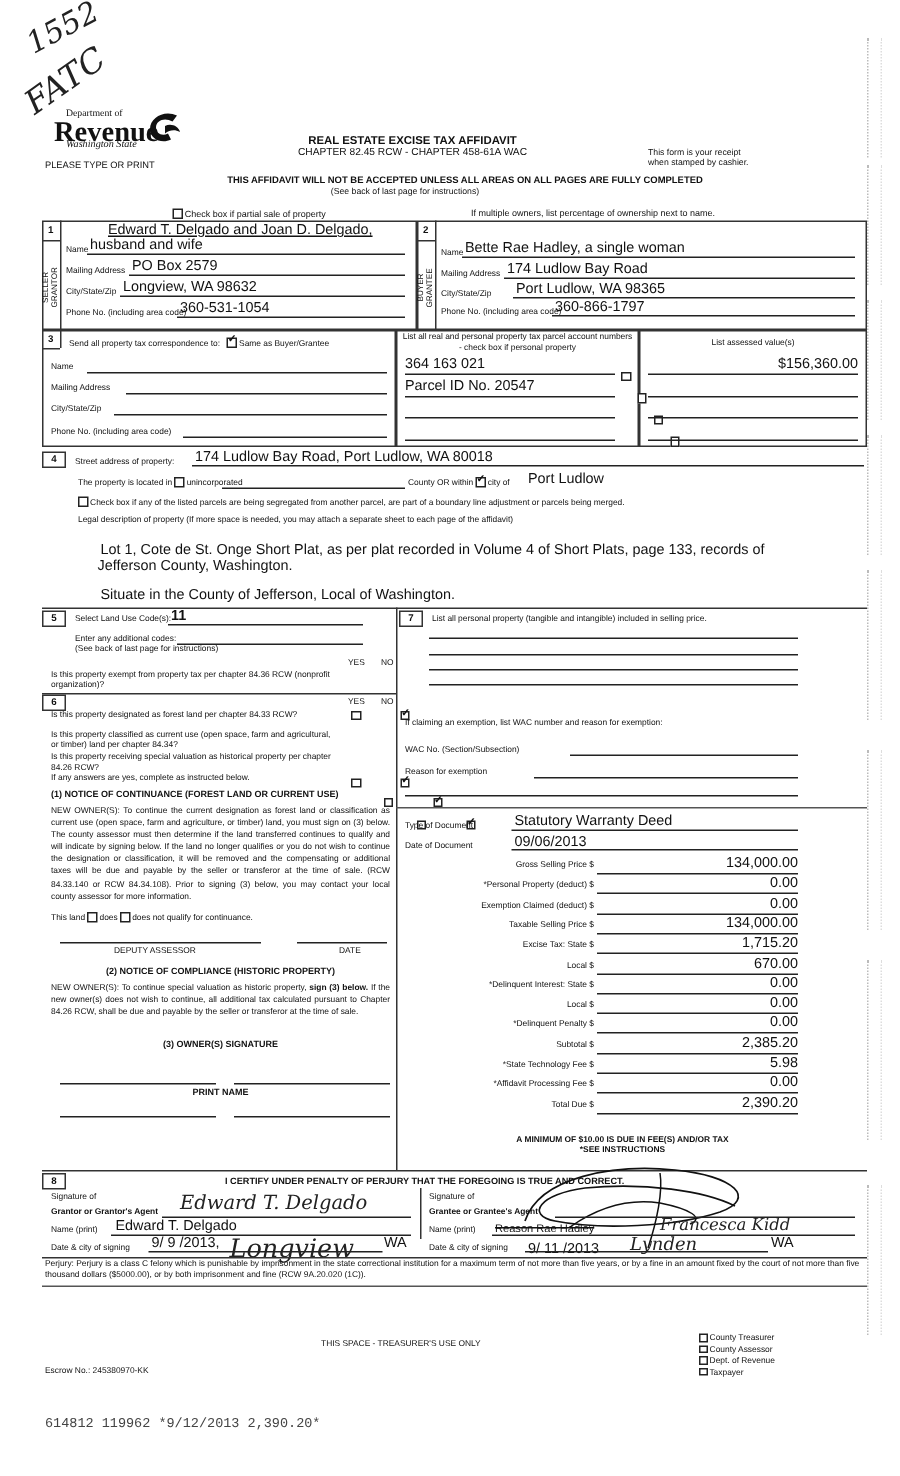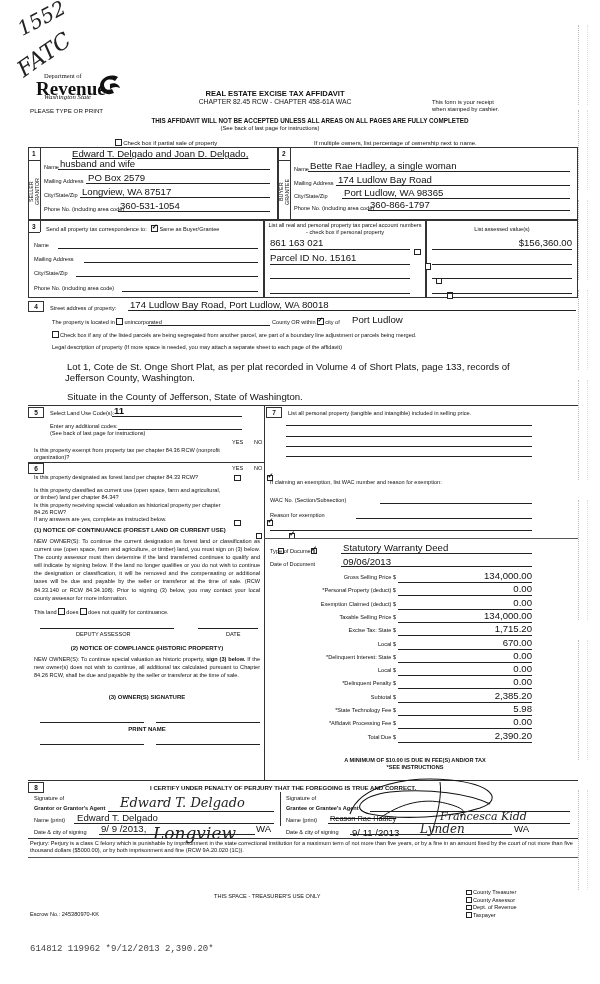--- a/index.html
+++ b/index.html
@@ -70,21 +70,21 @@
 
 
 <div class="abs fill" style="left:72px;top:149px;text-decoration:underline;">Edward T. Delgado and Joan D. Delgado,</div>
 <div class="abs tiny" style="left:44px;top:164px;">Name</div>
 <div class="abs fill" style="left:60px;top:159px;">husband and wife</div>
 <div class="line" style="left:58px;top:169px;width:212px;"></div>
 <div class="abs tiny" style="left:44px;top:178px;">Mailing Address</div>
 <div class="abs fill" style="left:88px;top:173px;">PO Box 2579</div>
 <div class="line" style="left:86px;top:183px;width:184px;"></div>
 <div class="abs tiny" style="left:44px;top:192px;">City/State/Zip</div>
-<div class="abs fill" style="left:82px;top:187px;">Longview, WA 87517</div>
+<div class="abs fill" style="left:82px;top:187px;">Longview, WA 98632</div>
 <div class="line" style="left:80px;top:197px;width:190px;"></div>
 <div class="abs tiny" style="left:44px;top:206px;">Phone No. (including area code)</div>
 <div class="abs fill" style="left:120px;top:201px;">360-531-1054</div>
 <div class="line" style="left:118px;top:211px;width:152px;"></div>
 
 
 <div class="abs tiny" style="left:294px;top:166px;">Name</div>
 <div class="abs fill" style="left:310px;top:161px;">Bette Rae Hadley, a single woman</div>
 <div class="line" style="left:308px;top:171px;width:262px;"></div>
 <div class="abs tiny" style="left:294px;top:180px;">Mailing Address</div>
@@ -114,25 +114,25 @@
 <div class="abs tiny" style="left:34px;top:256px;">Mailing Address</div>
 <div class="line" style="left:84px;top:262px;width:174px;"></div>
 <div class="abs tiny" style="left:34px;top:270px;">City/State/Zip</div>
 <div class="line" style="left:76px;top:276px;width:182px;"></div>
 <div class="abs tiny" style="left:34px;top:285px;">Phone No. (including area code)</div>
 <div class="line" style="left:122px;top:291px;width:136px;"></div>
 
 <div class="abs tiny center" style="left:268px;top:222px;width:154px;">List all real and personal property tax parcel account numbers - check box if personal property</div>
 <div class="abs tiny center" style="left:430px;top:226px;width:144px;">List assessed value(s)</div>
 
-<div id="parcel-rows"><div class="abs fill" style="left:270px;top:238px;">861 163 021</div>
+<div id="parcel-rows"><div class="abs fill" style="left:270px;top:238px;">364 163 021</div>
        <span class="cb abs " style="left:414px;top:240px;"></span>
        <div class="line" style="left:270px;top:249px;width:140px;"></div>
        <div class="abs fill right" style="left:430px;top:238px;width:142px;">$156,360.00</div>
-       <div class="line" style="left:432px;top:249px;width:140px;"></div><div class="abs fill" style="left:270px;top:252.5px;">Parcel ID No. 15161</div>
+       <div class="line" style="left:432px;top:249px;width:140px;"></div><div class="abs fill" style="left:270px;top:252.5px;">Parcel ID No. 20547</div>
        <span class="cb abs " style="left:414px;top:254.5px;"></span>
        <div class="line" style="left:270px;top:263.5px;width:140px;"></div>
        <div class="abs fill right" style="left:430px;top:252.5px;width:142px;"></div>
        <div class="line" style="left:432px;top:263.5px;width:140px;"></div><div class="abs fill" style="left:270px;top:267px;"></div>
        <span class="cb abs " style="left:414px;top:269px;"></span>
        <div class="line" style="left:270px;top:278px;width:140px;"></div>
        <div class="abs fill right" style="left:430px;top:267px;width:142px;"></div>
        <div class="line" style="left:432px;top:278px;width:140px;"></div><div class="abs fill" style="left:270px;top:281.5px;"></div>
        <span class="cb abs " style="left:414px;top:283.5px;"></span>
        <div class="line" style="left:270px;top:292.5px;width:140px;"></div>
@@ -156,21 +156,21 @@
   <span>city of</span>
 </div>
 <div class="abs fill" style="left:352px;top:315px;">Port Ludlow</div>
 <div class="abs tiny" style="left:52px;top:331px;">
   <span class="cb"></span>
   <span>Check box if any of the listed parcels are being segregated from another parcel, are part of a boundary line adjustment or parcels being merged.</span>
 </div>
 <div class="abs tiny" style="left:52px;top:344px;">Legal description of property (If more space is needed, you may attach a separate sheet to each page of the affidavit)</div>
 <div class="abs fill" style="left:67px;top:362px;">Lot 1, Cote de St. Onge Short Plat, as per plat recorded in Volume 4 of Short Plats, page 133, records of</div>
 <div class="abs fill" style="left:65px;top:373px;">Jefferson County, Washington.</div>
-<div class="abs fill" style="left:67px;top:392px;">Situate in the County of Jefferson, State of Washington.</div>
+<div class="abs fill" style="left:67px;top:392px;">Situate in the County of Jefferson, Local of Washington.</div>
 
 
 <div class="abs" style="left:264px;top:405px;height:375px;border-left:1px solid #333;"></div>
 <div class="abs" style="left:28px;top:405px;width:550px;border-top:1px solid #333;"></div>
 <div class="num" style="left:28px;top:407px;width:16px;">5</div>
 <div class="abs tiny" style="left:50px;top:410px;">Select Land Use Code(s):</div>
 <div class="abs fill bold" style="left:114px;top:406px;">11</div>
 <div class="line" style="left:112px;top:416px;width:130px;"></div>
 <div class="abs tiny" style="left:50px;top:423px;">Enter any additional codes:</div>
 <div class="line" style="left:118px;top:429px;width:124px;"></div>

